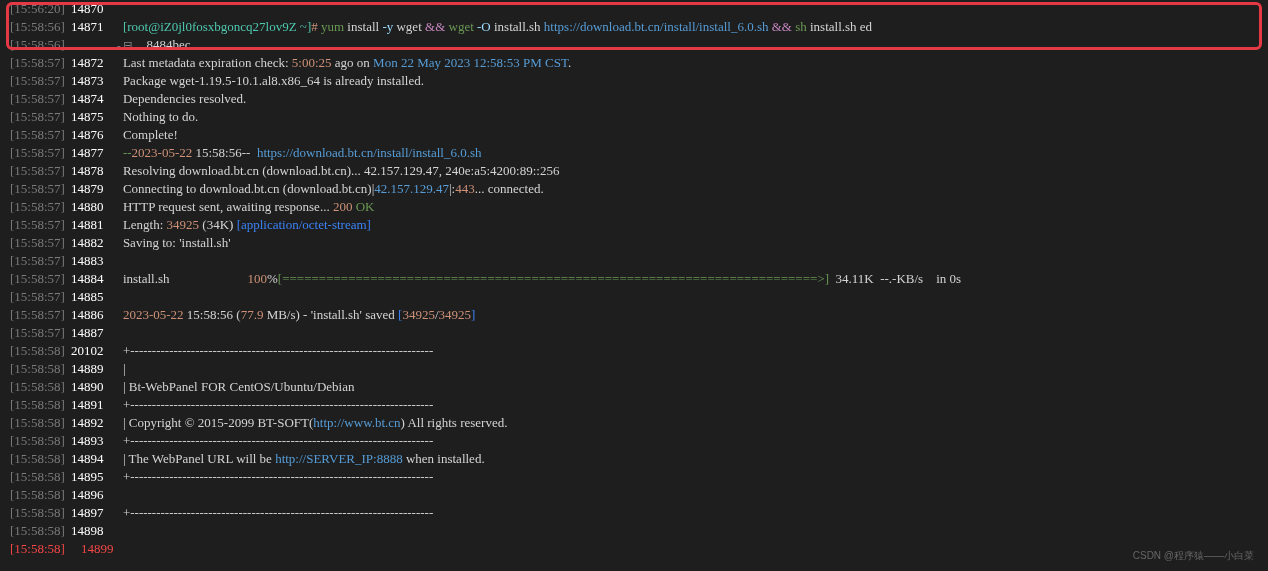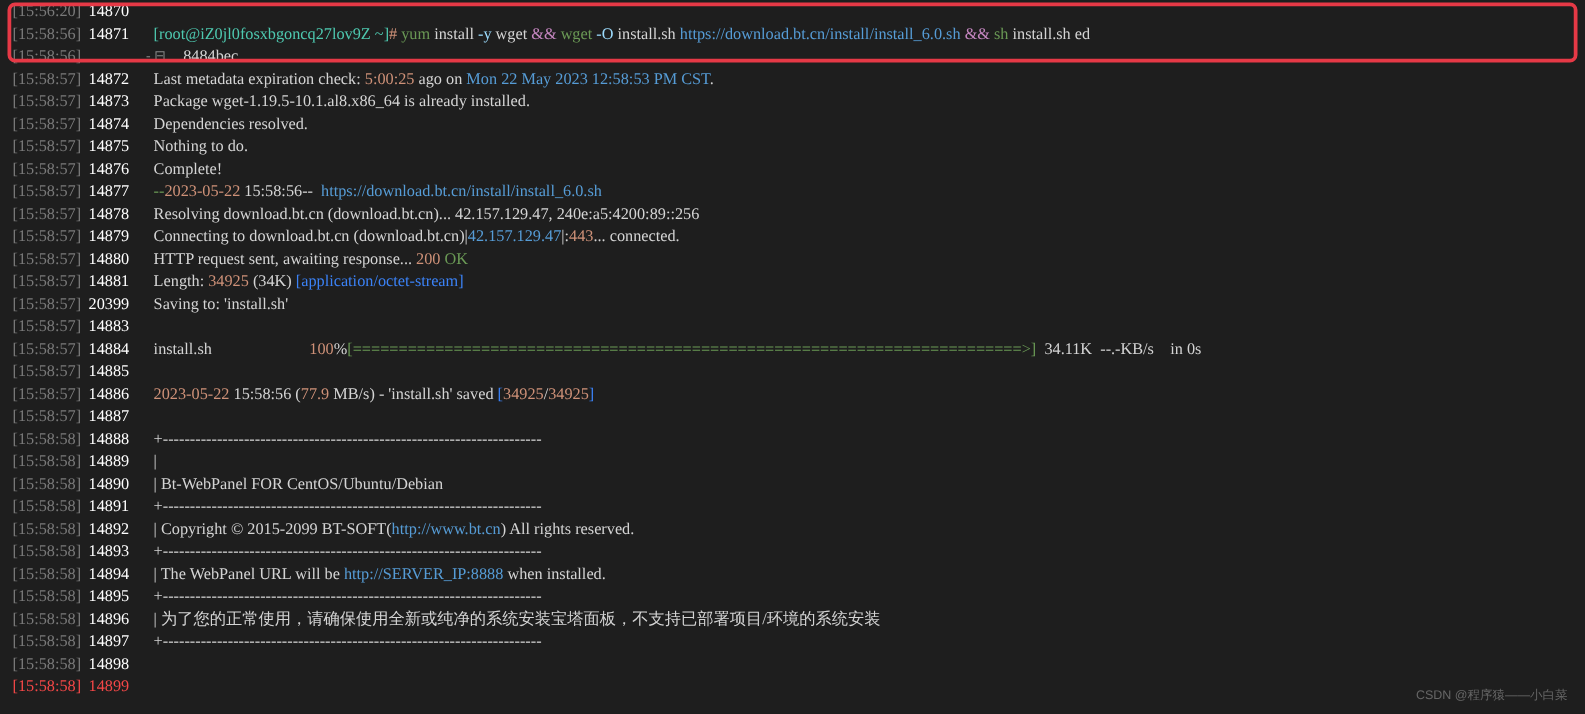--- a/index.html
+++ b/index.html
@@ -18,21 +18,21 @@
   line-height: 18px;
   font-family: Liberation Serif, serif;
 }
 .line {
   display: flex;
   white-space: pre;
   padding-left: 10px;
 }
 .timestamp { color: #7a7a7a; }
 .lineno { color: #ffffff; margin-left: 6px; min-width: 42px; }
-.lineno-red { color: #f44747; margin-left: 6px; min-width: 42px; }
+.lineno-red { color: #f44747; margin-left: 16px; min-width: 42px; }
 .content { margin-left: 10px; flex: 1; }
 .green { color: #6a9955; }
 .cyan { color: #4ec9b0; }
 .blue { color: #569cd6; }
 .orange { color: #ce9178; }
 .gray { color: #3b82f6; }
 .purple { color: #c586c0; }
 .lightblue { color: #9cdcfe; }
 .white { color: #d4d4d4; }
 .red-box {
@@ -80,33 +80,33 @@
     <div class="line"><span class="timestamp">[15:58:57]</span><span class="lineno">14872</span><span class="content"><span class="white">Last metadata expiration check: </span><span class="orange">5:00:25</span><span class="white"> ago on </span><span class="blue">Mon 22 May 2023 12:58:53 PM CST</span><span class="white">.</span></span></div>
     <div class="line"><span class="timestamp">[15:58:57]</span><span class="lineno">14873</span><span class="content"><span class="white">Package wget-1.19.5-10.1.al8.x86_64 is already installed.</span></span></div>
     <div class="line"><span class="timestamp">[15:58:57]</span><span class="lineno">14874</span><span class="content"><span class="white">Dependencies resolved.</span></span></div>
     <div class="line"><span class="timestamp">[15:58:57]</span><span class="lineno">14875</span><span class="content"><span class="white">Nothing to do.</span></span></div>
     <div class="line"><span class="timestamp">[15:58:57]</span><span class="lineno">14876</span><span class="content"><span class="white">Complete!</span></span></div>
     <div class="line"><span class="timestamp">[15:58:57]</span><span class="lineno">14877</span><span class="content"><span class="green">--</span><span class="orange">2023-05-22</span><span class="white"> 15:58:56--  </span><span class="blue">https://download.bt.cn/install/install_6.0.sh</span></span></div>
     <div class="line"><span class="timestamp">[15:58:57]</span><span class="lineno">14878</span><span class="content"><span class="white">Resolving download.bt.cn (download.bt.cn)... 42.157.129.47, 240e:a5:4200:89::256</span></span></div>
     <div class="line"><span class="timestamp">[15:58:57]</span><span class="lineno">14879</span><span class="content"><span class="white">Connecting to download.bt.cn (download.bt.cn)|</span><span class="blue">42.157.129.47</span><span class="white">|:</span><span class="orange">443</span><span class="white">... connected.</span></span></div>
     <div class="line"><span class="timestamp">[15:58:57]</span><span class="lineno">14880</span><span class="content"><span class="white">HTTP request sent, awaiting response... </span><span class="orange">200</span><span class="green"> OK</span></span></div>
     <div class="line"><span class="timestamp">[15:58:57]</span><span class="lineno">14881</span><span class="content"><span class="white">Length: </span><span class="orange">34925</span><span class="white"> (34K) </span><span class="gray">[application/octet-stream]</span></span></div>
-    <div class="line"><span class="timestamp">[15:58:57]</span><span class="lineno">20399</span><span class="content"><span class="white">Saving to: 'install.sh'</span></span></div>
+    <div class="line"><span class="timestamp">[15:58:57]</span><span class="lineno">14882</span><span class="content"><span class="white">Saving to: 'install.sh'</span></span></div>
     <div class="line"><span class="timestamp">[15:58:57]</span><span class="lineno">14883</span><span class="content"><span class="white"></span></span></div>
     <div class="line"><span class="timestamp">[15:58:57]</span><span class="lineno">14884</span><span class="content"><span class="white">install.sh                        </span><span class="orange">100</span><span class="white">%</span><span class="green">[=========================================================================&gt;]</span><span class="white">  34.11K  --.-KB/s    in 0s</span></span></div>
     <div class="line"><span class="timestamp">[15:58:57]</span><span class="lineno">14885</span><span class="content"><span class="white"></span></span></div>
     <div class="line"><span class="timestamp">[15:58:57]</span><span class="lineno">14886</span><span class="content"><span class="orange">2023-05-22</span><span class="white"> 15:58:56 (</span><span class="orange">77.9</span><span class="white"> MB/s) - 'install.sh' saved </span><span class="gray">[</span><span class="orange">34925</span><span class="white">/</span><span class="orange">34925</span><span class="gray">]</span></span></div>
     <div class="line"><span class="timestamp">[15:58:57]</span><span class="lineno">14887</span><span class="content"><span class="white"></span></span></div>
-    <div class="line"><span class="timestamp">[15:58:58]</span><span class="lineno">14888</span><span class="content"><span class="white">+----------------------------------------------------------------------</span></span></div>
+    <div class="line"><span class="timestamp">[15:58:58]</span><span class="lineno">20102</span><span class="content"><span class="white">+----------------------------------------------------------------------</span></span></div>
     <div class="line"><span class="timestamp">[15:58:58]</span><span class="lineno">14889</span><span class="content"><span class="white">| </span></span></div>
     <div class="line"><span class="timestamp">[15:58:58]</span><span class="lineno">14890</span><span class="content"><span class="white">| Bt-WebPanel FOR CentOS/Ubuntu/Debian</span></span></div>
     <div class="line"><span class="timestamp">[15:58:58]</span><span class="lineno">14891</span><span class="content"><span class="white">+----------------------------------------------------------------------</span></span></div>
     <div class="line"><span class="timestamp">[15:58:58]</span><span class="lineno">14892</span><span class="content"><span class="white">| Copyright © 2015-2099 BT-SOFT(</span><span class="blue">http://www.bt.cn</span><span class="white">) All rights reserved.</span></span></div>
     <div class="line"><span class="timestamp">[15:58:58]</span><span class="lineno">14893</span><span class="content"><span class="white">+----------------------------------------------------------------------</span></span></div>
     <div class="line"><span class="timestamp">[15:58:58]</span><span class="lineno">14894</span><span class="content"><span class="white">| The WebPanel URL will be </span><span class="blue">http://SERVER_IP:8888</span><span class="white"> when installed.</span></span></div>
     <div class="line"><span class="timestamp">[15:58:58]</span><span class="lineno">14895</span><span class="content"><span class="white">+----------------------------------------------------------------------</span></span></div>
-    <div class="line"><span class="timestamp">[15:58:58]</span><span class="lineno">14896</span><span class="content"><span class="white">| 为了您的正常使用，请确保使用全新或纯净的系统安装宝塔面板，不支持已部署项目/环境的系统安装</span></span></div>
+    <div class="line"><span class="timestamp">[15:58:58]</span><span class="lineno">14896</span></div>
     <div class="line"><span class="timestamp">[15:58:58]</span><span class="lineno">14897</span><span class="content"><span class="white">+----------------------------------------------------------------------</span></span></div>
     <div class="line"><span class="timestamp">[15:58:58]</span><span class="lineno">14898</span><span class="content"><span class="white"></span></span></div>
     <div class="line"><span class="ts-red">[15:58:58]</span><span class="lineno-red">14899</span></div>
   </div>
 
 <div class="watermark">CSDN @程序猿——小白菜</div>
 
 </body></html>

